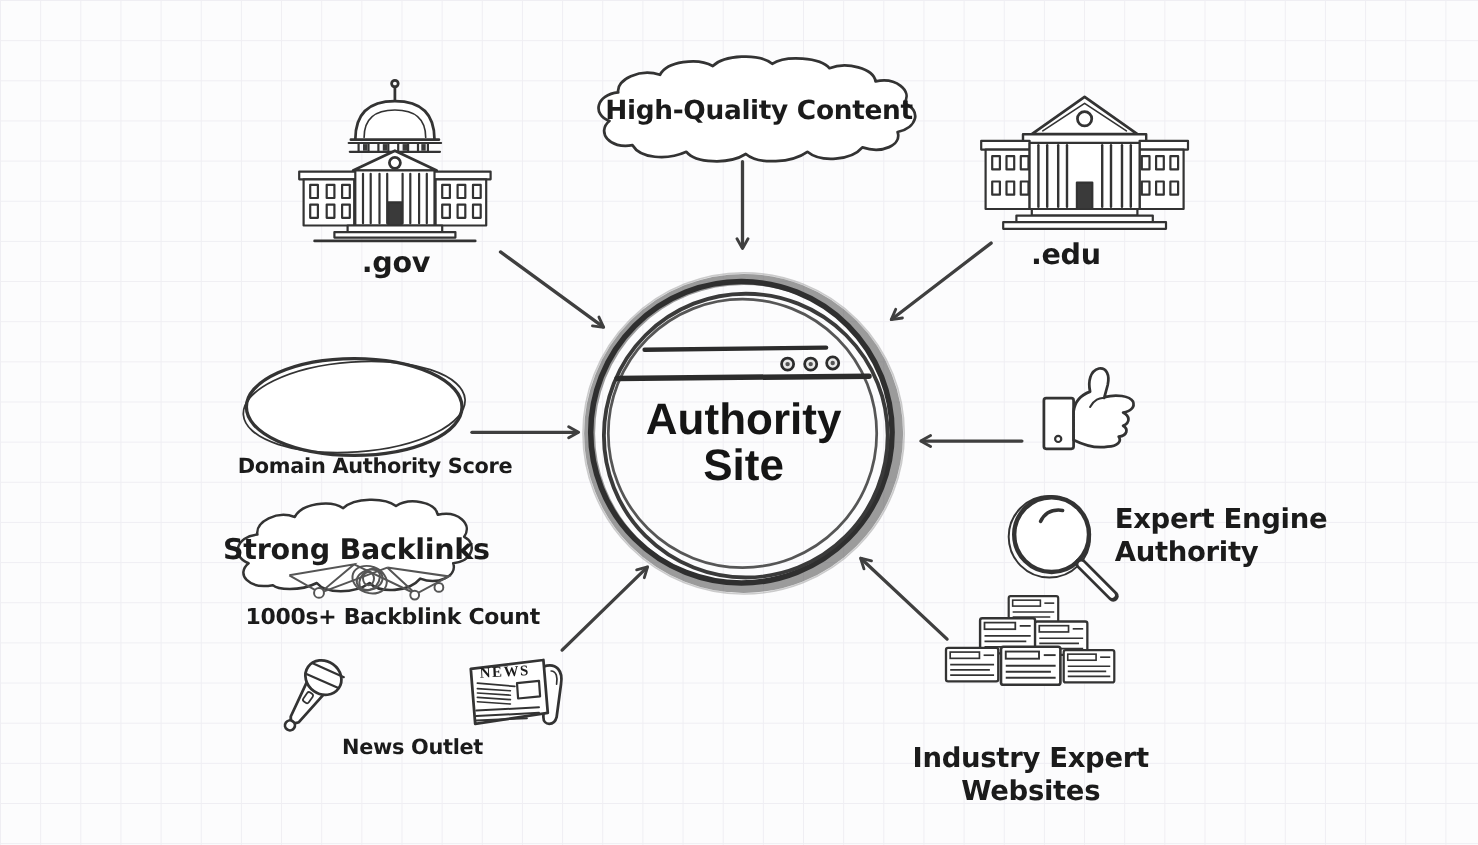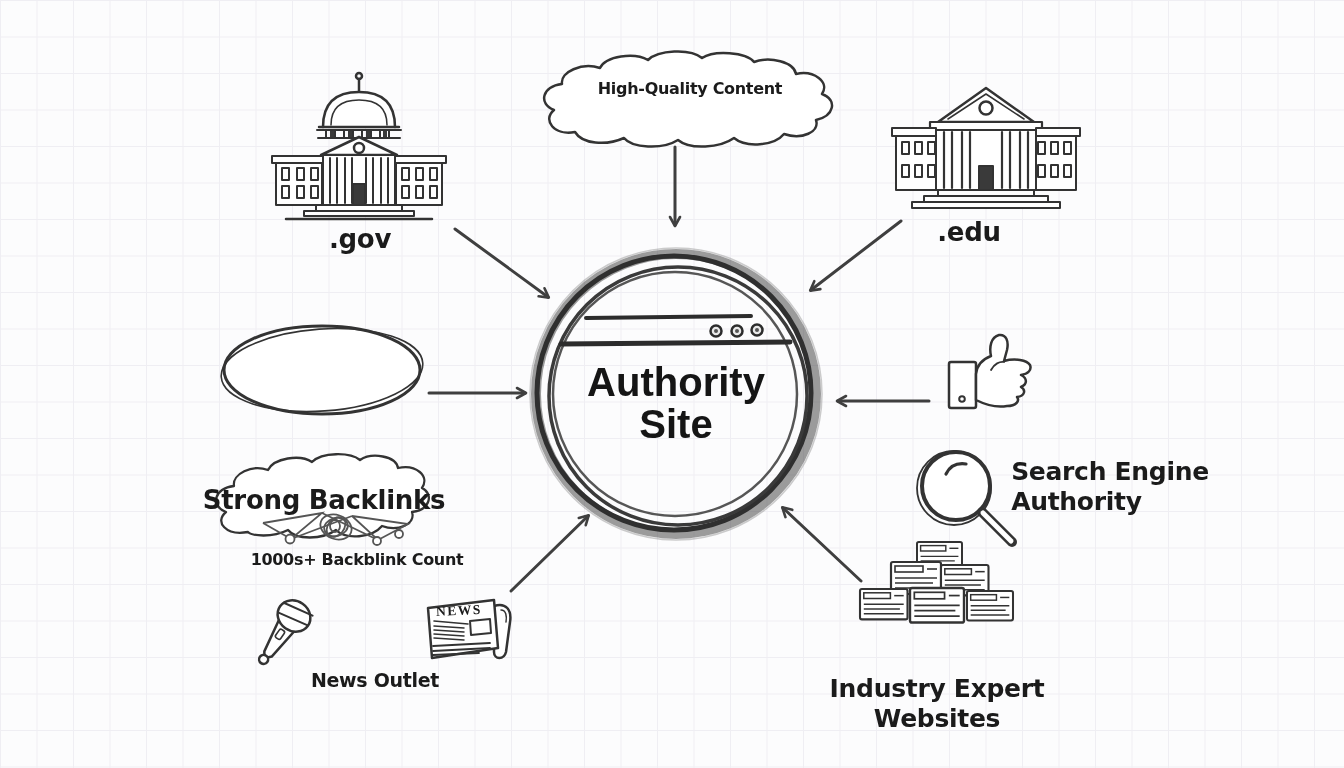--- a/index.html
+++ b/index.html
@@ -11,27 +11,27 @@
       linear-gradient(to bottom,#efeef3 1px,transparent 1px);
     background-size:36.5px 36.5px;
     font-family:"DejaVu Sans",sans-serif;color:#1b1b1b;
   }
   #draw{position:absolute;left:0;top:0;}
   .lbl{
     position:absolute;transform:translate(-50%,-50%);
     white-space:pre-line;text-align:center;line-height:1.2;
     color:#1b1b1b;font-weight:600;letter-spacing:-0.3px;
   }
-  .f-content{left:690px;top:89px;font-size:16px;}
+  .f-content{left:690px;top:101px;font-size:24px;}
   .f-gov{left:360px;top:240px;font-size:26px;}
   .f-edu{left:969px;top:233px;font-size:26px;text-align:center;}
   .f-daval{left:319px;top:370px;font-size:36px;font-weight:700;}
   .f-dacap{left:341px;top:424px;font-size:19px;}
   .f-backlinks{left:324px;top:501px;font-size:26px;}
-  .f-backcap{left:357px;top:560px;font-size:16px;}
+  .f-backcap{left:357px;top:560px;font-size:20px;}
   .f-news{left:375px;top:680px;font-size:19px;}
   .f-trust{left:1008px;top:430px;font-size:25px;}
   .f-search{left:1110px;top:487px;font-size:25px;text-align:left;}
   .f-experts{left:937px;top:656px;font-size:25px;margin-top:48px;}
   .f-title{
     left:676px;top:403px;font-size:40px;font-weight:800;line-height:1.06;
     font-family:"Liberation Sans",sans-serif;color:#151515;letter-spacing:0;
   }
   .f-masthead{
     left:459px;top:611px;font-size:13.5px;letter-spacing:1.5px;font-weight:700;
@@ -270,22 +270,23 @@
       </g>
     </g>
   </g>
 </svg>
 
 <div class="lbl f-title">Authority
 Site</div>
 <div class="lbl f-content">High-Quality Content</div>
 <div class="lbl f-gov">.gov</div>
 <div class="lbl f-edu">.edu</div>
+<div class="lbl f-dacap">Domain Authority Score</div>
 <div class="lbl f-backlinks">Strong Backlinks</div>
 <div class="lbl f-backcap">1000s+ Backblink Count</div>
 <div class="lbl f-news">News Outlet</div>
 <div class="lbl f-masthead">NEWS</div>
-<div class="lbl f-search">Search Engine
+<div class="lbl f-search">Expert Engine
 Authority</div>
 <div class="lbl f-experts">Industry Expert
 Websites</div>
 
 </div>
 
 </body></html>

